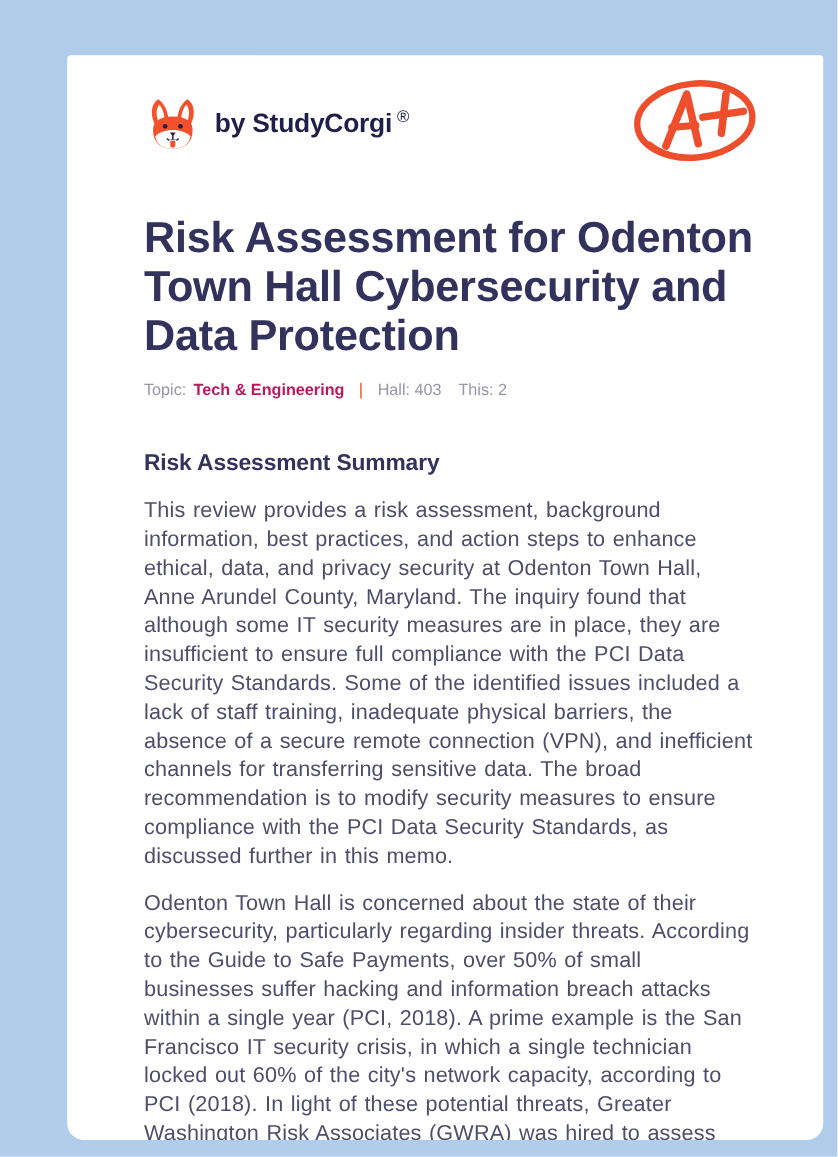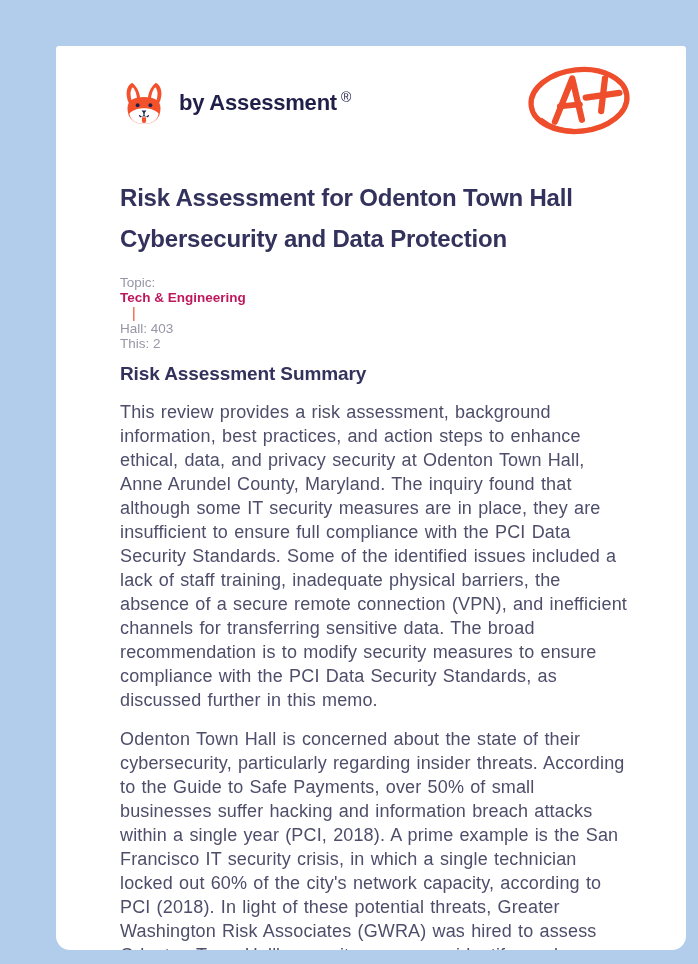--- a/index.html
+++ b/index.html
@@ -45,50 +45,49 @@
   }
   .reg {
     font-size: 14px;
     font-weight: 400;
     position: relative;
     top: -8px;
     margin-left: 4px;
   }
   h1 {
     margin-top: 38px;
-    font-size: 24px;
+    font-size: 36px;
     line-height: 41px;
     font-weight: 700;
     color: #32325c;
     letter-spacing: -0.2px;
     max-width: 512px;
   }
   .meta {
     margin-top: 16px;
     display: flex;
-    align-items: flex-start;
+    align-items: flex-end;
     font-size: 13.5px;
     color: #9696a6;
-    flex-direction: column;
   }
   .meta-label { margin-right: 6px; }
   .topic {
     color: #be185d;
     font-weight: 700;
     text-decoration: none;
     cursor: pointer;
   }
   .sep {
     color: #e8502a;
     margin: 0 12px;
     font-size: 14px;
   }
   .meta-item { margin-right: 14px; }
   h2 {
-    margin-top: 12px;
+    margin-top: 44px;
     font-size: 19px;
     font-weight: 700;
     color: #32325c;
     letter-spacing: -0.1px;
   }
   p {
     margin-top: 15px;
     font-size: 18px;
     line-height: 24px;
     color: #4e4e6b;
@@ -117,21 +116,21 @@
           <path d="M32 58 C21 58 13.5 52.5 12.5 44 C18 38.5 26 37 32 37 C38 37 46 38.5 51.5 44 C50.5 52.5 43 58 32 58 Z" fill="#ffffff"></path>
 
           <circle cx="23.5" cy="33" r="2.6" fill="#21214a"></circle>
           <circle cx="40.5" cy="33" r="2.6" fill="#21214a"></circle>
 
           <path d="M28.8 40 L35.2 40 L32 44.2 Z" fill="#21214a"></path>
           <path d="M32 43.5 L32 47 M26 47 Q29 50.2 32 47 Q35 50.2 38 47" stroke="#21214a" stroke-width="1.6" fill="none" stroke-linecap="round"></path>
 
           <path d="M28.6 48.5 h6.8 v5.5 a3.4 3.4 0 0 1 -6.8 0 Z" fill="#f2512b" stroke="#ffffff" stroke-width="1.2"></path>
         </svg>
-        <div class="brand-text"><span>by Assessment</span><span class="reg">®</span></div>
+        <div class="brand-text"><span>by StudyCorgi</span><span class="reg">®</span></div>
       </div>
 
       <svg width="106" height="77" viewBox="0 0 110 80">
         <g fill="none" stroke="#ee4e2b" stroke-linecap="round">
           <ellipse cx="55" cy="40" rx="50" ry="32" stroke-width="5.5" transform="rotate(-6 55 40)"></ellipse>
           <path d="M16 60 C34 75 68 75 88 62" stroke-width="4"></path>
           <path d="M30 62 L48 17 L58 60" stroke-width="6.5" stroke-linejoin="round"></path>
           <path d="M35 46 L56 44" stroke-width="6"></path>
           <path d="M62 37 L97 32" stroke-width="6.5"></path>
           <path d="M82 17 L78 51" stroke-width="6.5"></path>

